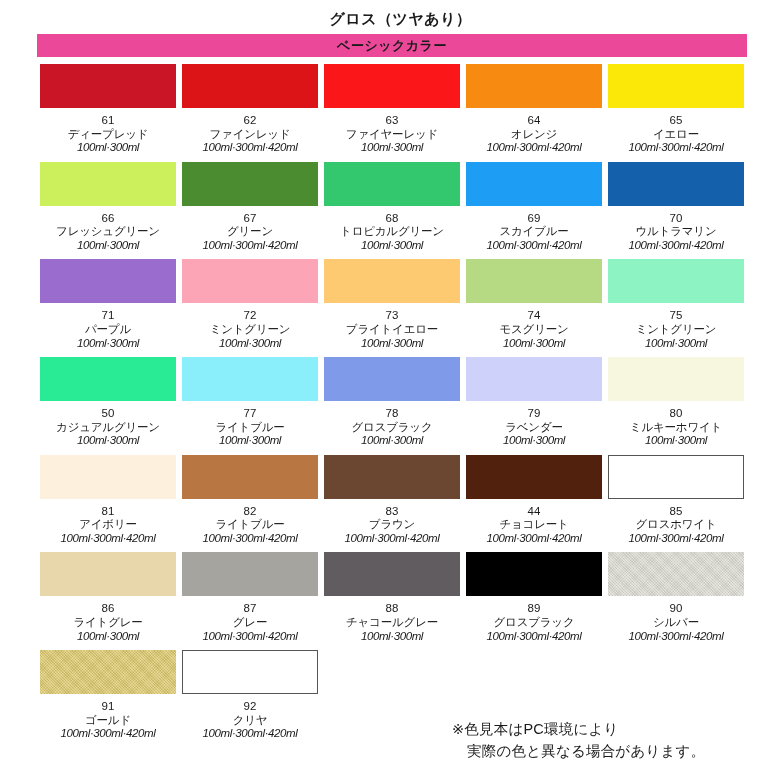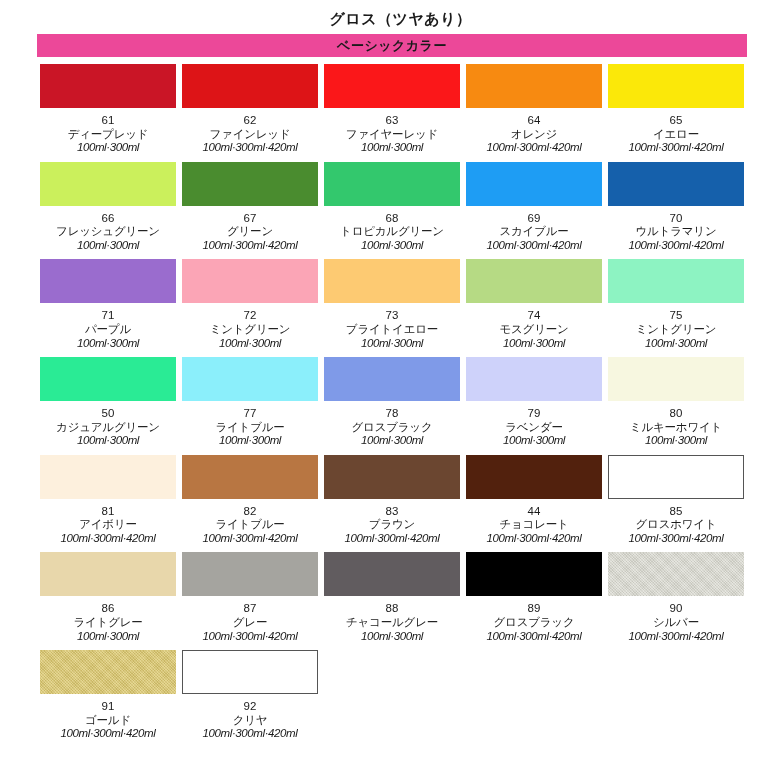--- a/index.html
+++ b/index.html
@@ -374,14 +374,18 @@
       <div class="cell">
         <div class="swatch bordered" style="background-color: rgb(255, 255, 255);"></div>
         <div class="cell-labels">
           <div class="code">92</div>
           <div class="name">クリヤ</div>
           <div class="sizes">100ml·300ml·420ml</div>
         </div>
       </div>
     </div>
 
+  <div class="footnote">
+    <div class="l1">※色見本はPC環境により</div>
+    <div class="l2">実際の色と異なる場合があります。</div>
+  </div>
 
 </div>
 
 </body></html>

